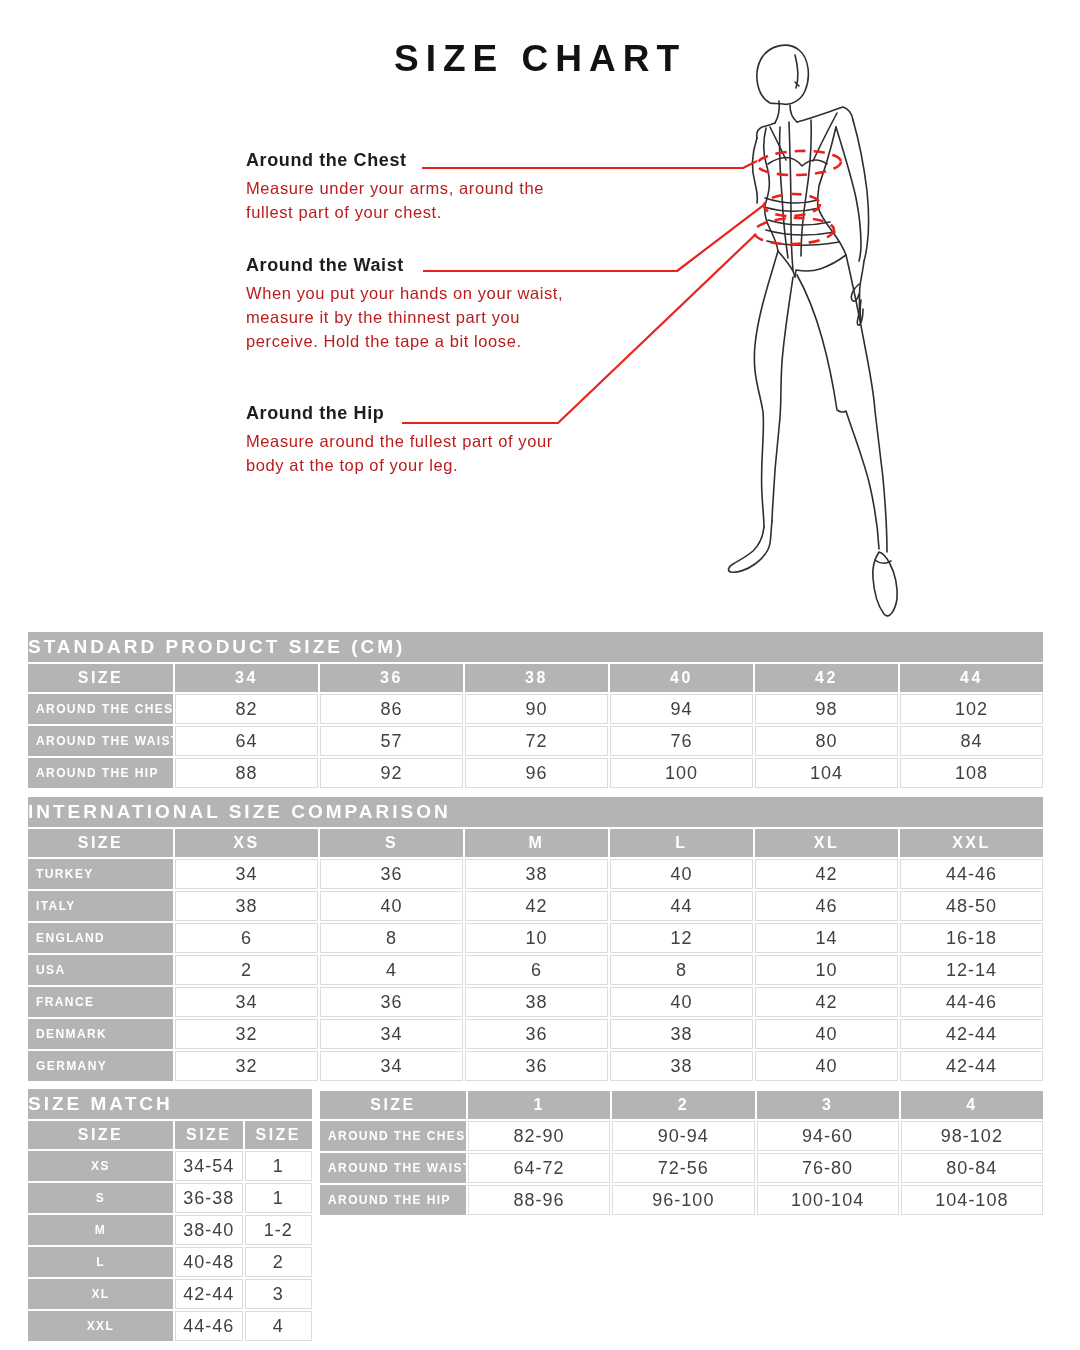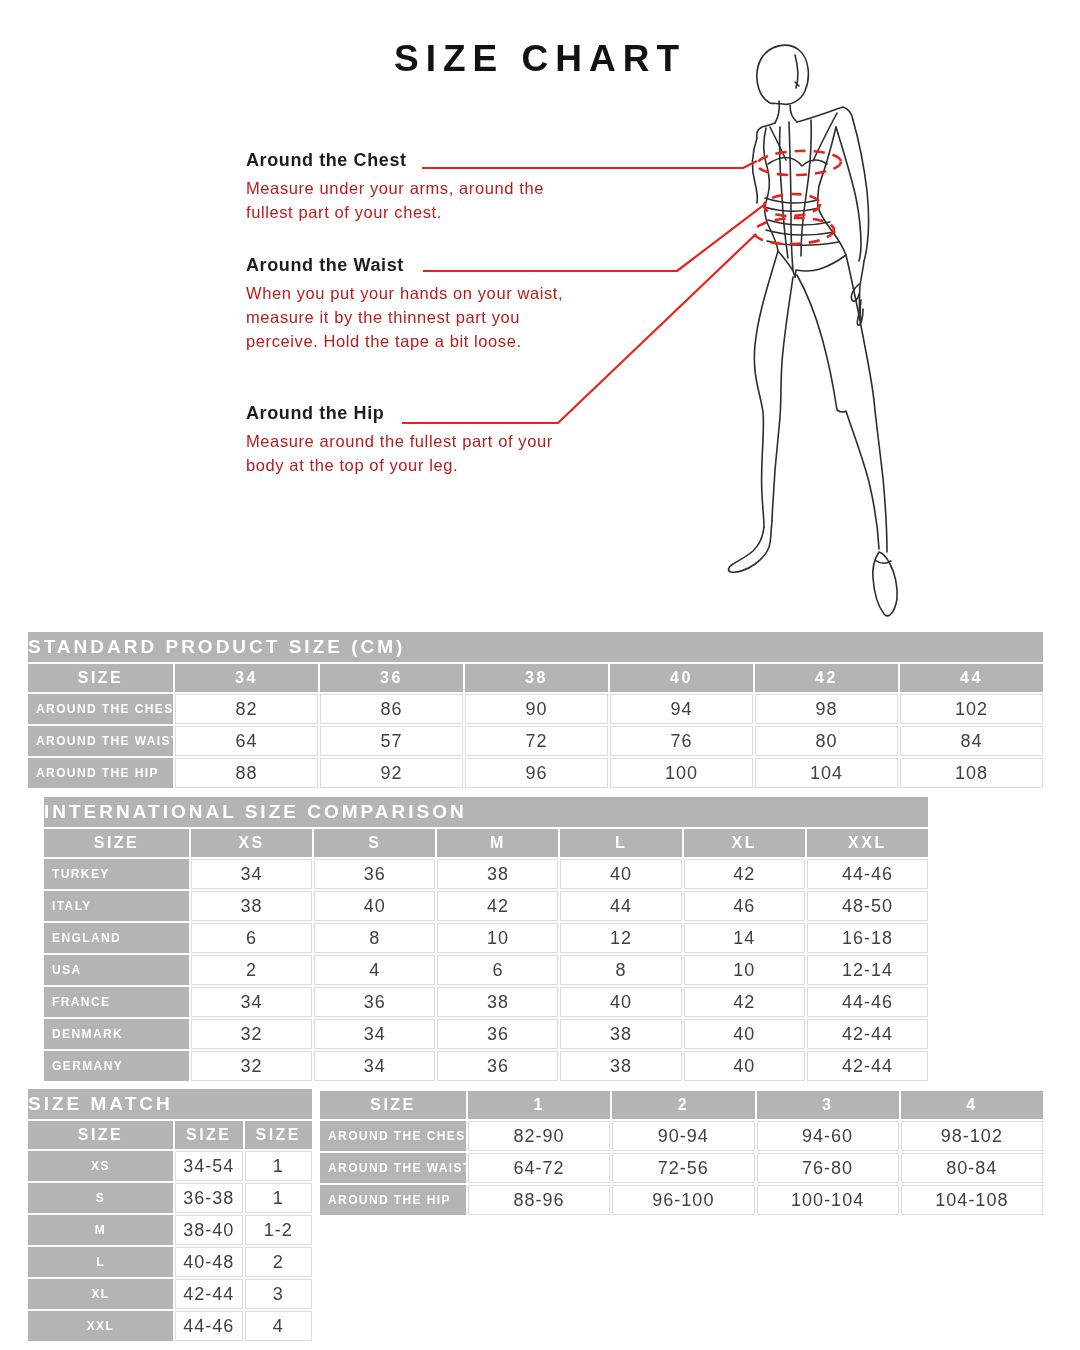--- a/index.html
+++ b/index.html
@@ -20,21 +20,21 @@
   .hero-svg { position: absolute; top: 0; left: 0; }
   .annotation { position: absolute; left: 246px; width: 400px; }
   .annotation h3 { font-size: 18px; font-weight: 700; color: #1d1d1d; letter-spacing: .6px; margin-bottom: 5px; }
   .annotation p  { font-size: 16.5px; color: #b91c1c; letter-spacing: .6px; line-height: 24px; white-space: pre-line; }
   #ann-chest { top: 150px; }
   #ann-waist { top: 255px; }
   #ann-hip   { top: 403px; }
   
   .size-table { position: absolute; }
   #t-standard      { left: 28px;  top: 632px;  width: 1015px; }
-  #t-international { left: 28px;  top: 797px;  width: 884px; margin-left: 16px; }
+  #t-international { left: 28px;  top: 797px;  width: 1015px; }
   #t-match         { left: 28px;  top: 1089px; width: 284px;  }
   #t-prod          { left: 320px; top: 1089px; width: 723px;  }
   .t-title {
     height: 30px; line-height: 30px; background: var(--gray); color: #fff;
     text-align: left; font-weight: 700; font-size: 19px; letter-spacing: 3px;
   }
   .t-row { display: grid; gap: 2px; margin-top: 2px; }
   #t-standard .t-row, #t-international .t-row { grid-template-columns: 145px repeat(6, 1fr); }
   #t-match .t-row { grid-template-columns: 145px 1fr 1fr; }
   #t-prod  .t-row { grid-template-columns: 146px repeat(4, 1fr); }

